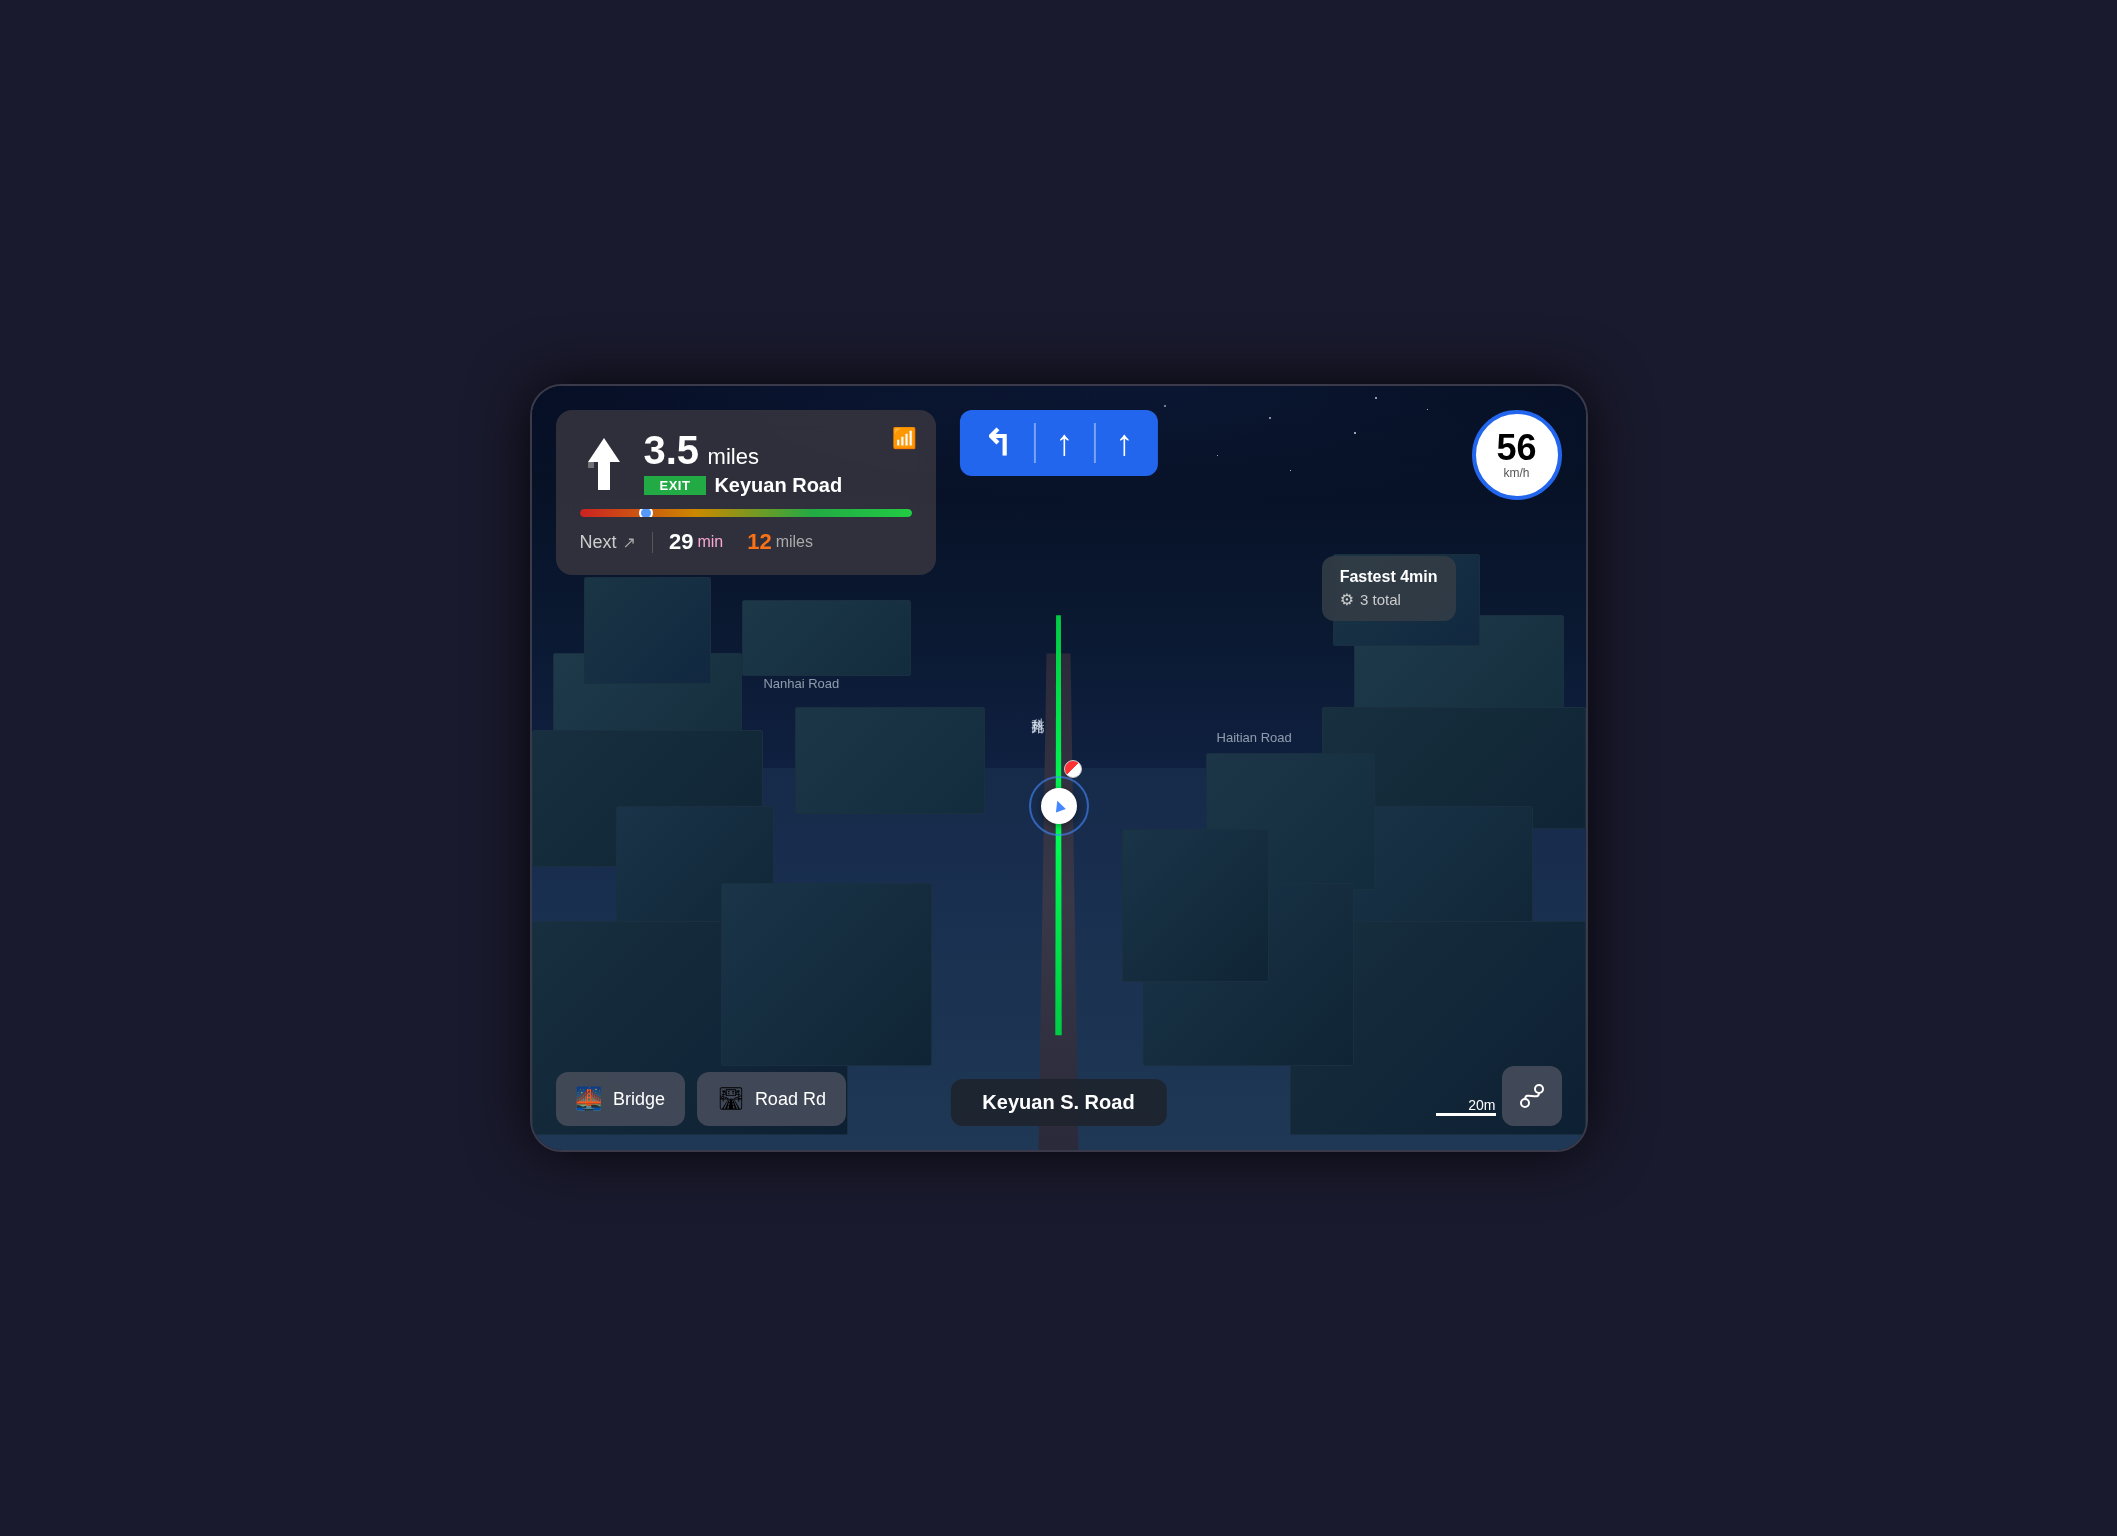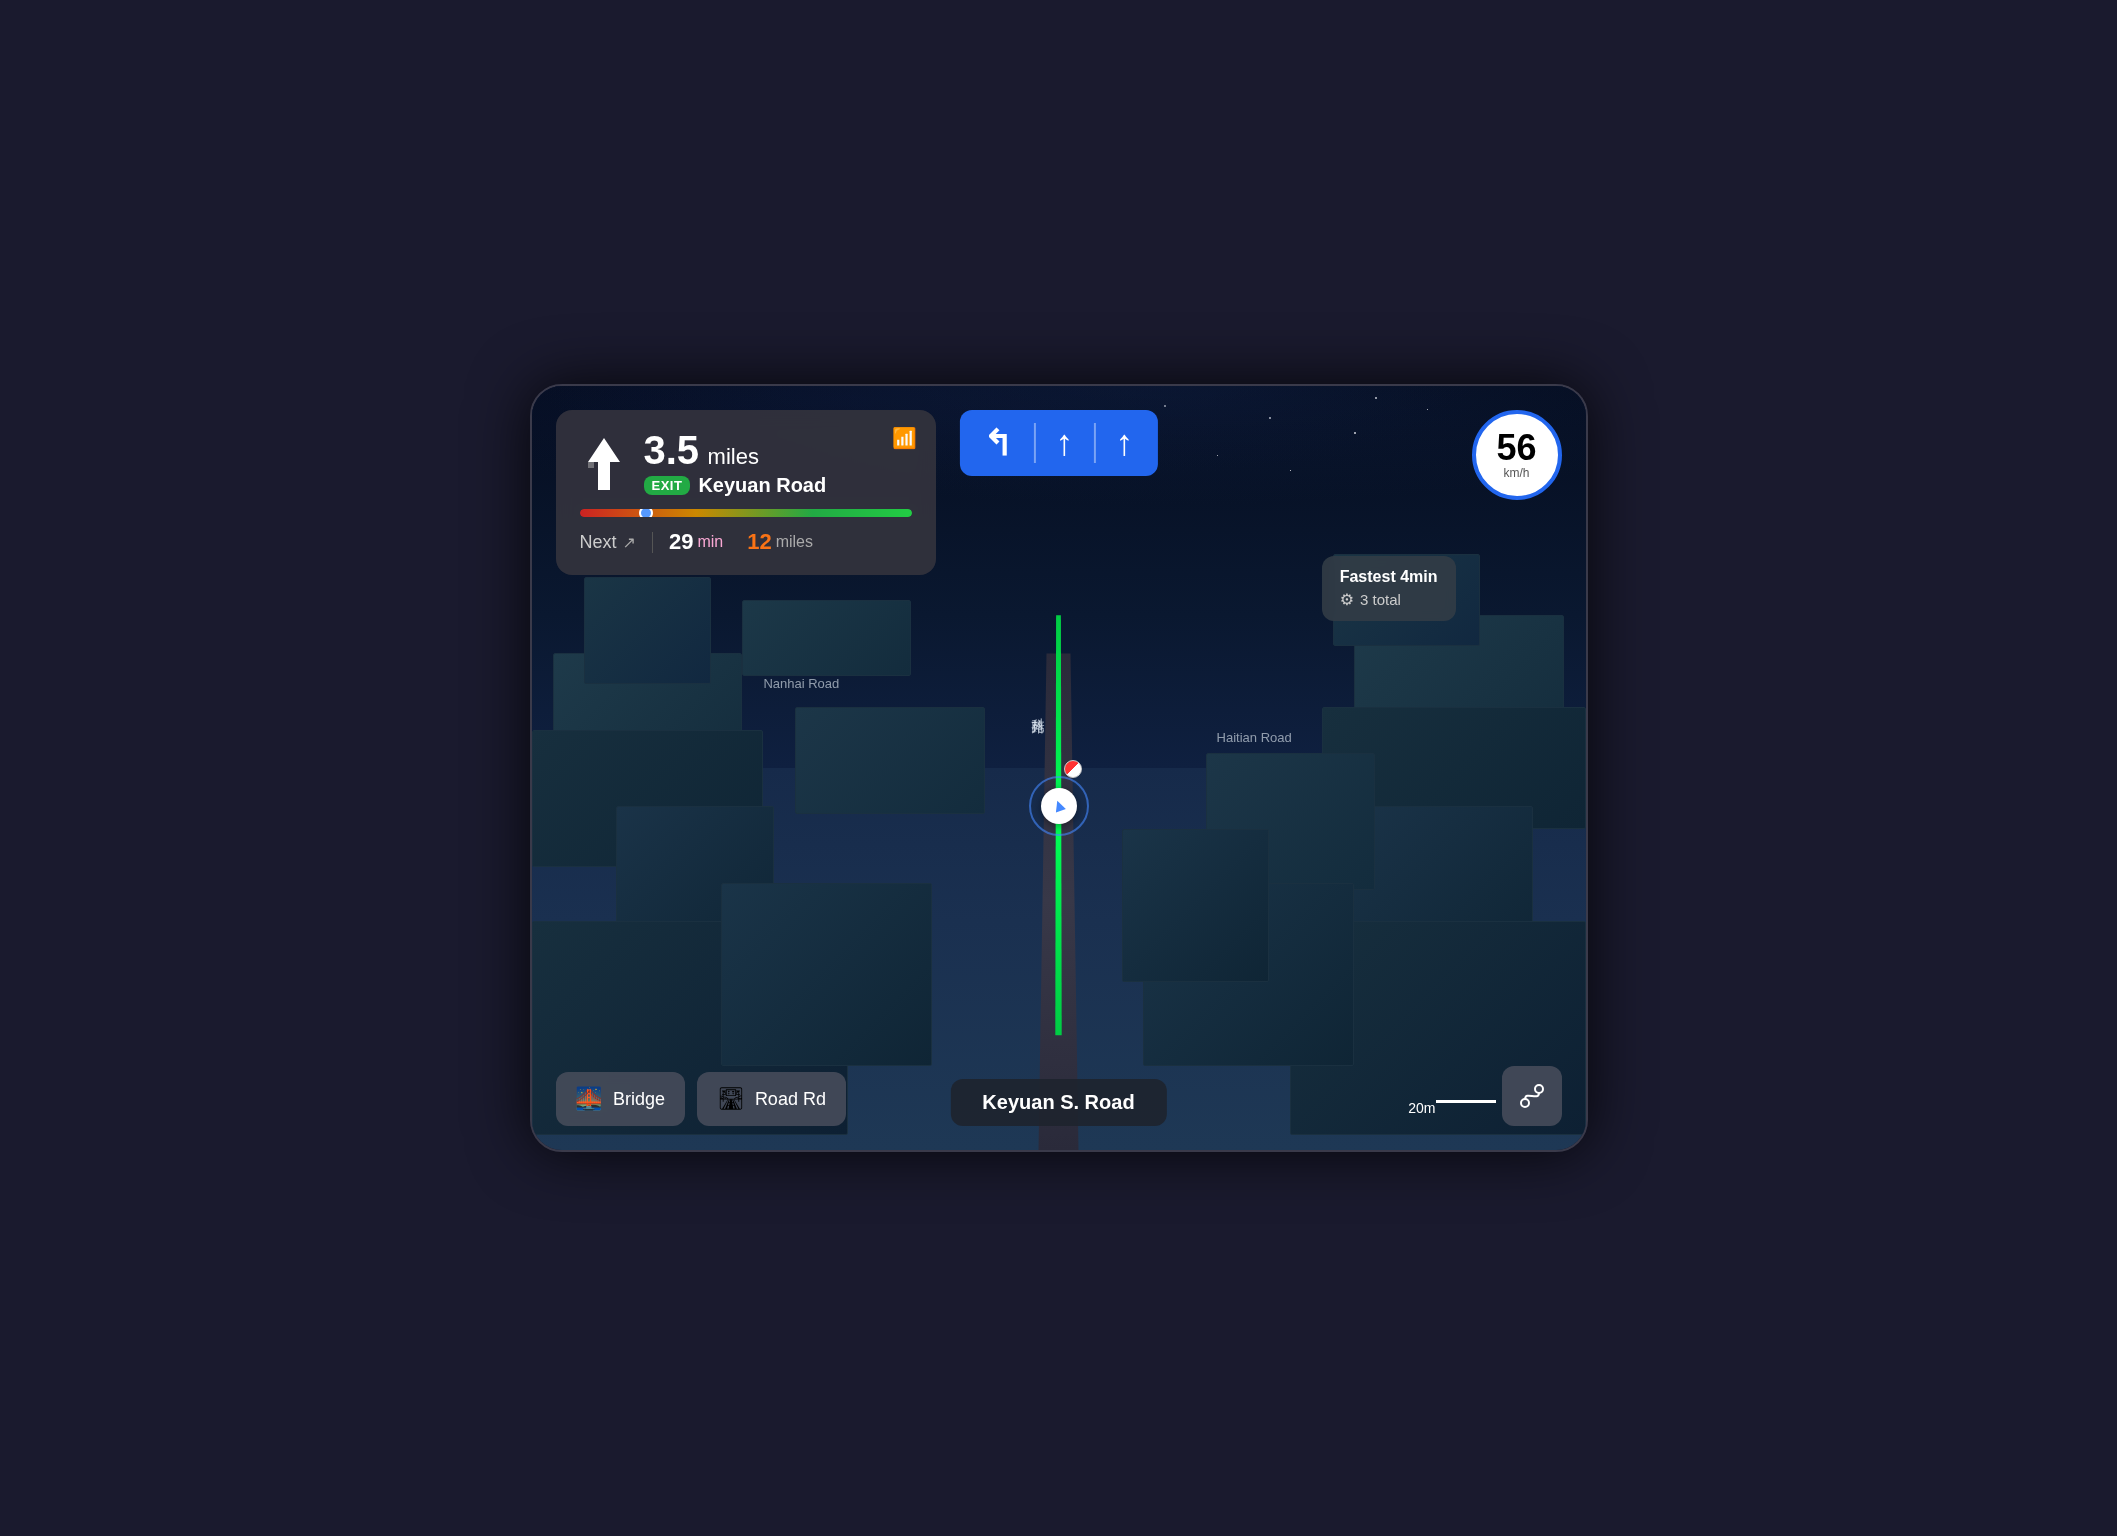--- a/index.html
+++ b/index.html
@@ -126,22 +126,22 @@
       align-items: center;
       gap: 8px;
       margin-top: 4px;
     }
 
     .exit-badge {
       background: #22aa44;
       color: white;
       font-size: 13px;
       font-weight: 700;
-      padding: 2px 8px;
-      border-radius: 8px;
+      padding: 2px 16px;
+      border-radius: 0;
       letter-spacing: 0.5px;
     }
 
     .road-name {
       font-size: 20px;
       font-weight: 600;
       color: white;
     }
 
     .wifi-icon {
@@ -374,22 +374,22 @@
       white-space: nowrap;
     }
 
     
     .scale-indicator {
       position: absolute;
       bottom: 34px;
       right: 90px;
       z-index: 10;
       display: flex;
-      flex-direction: row;
-      align-items: flex-start;
+      flex-direction: column;
+      align-items: flex-end;
     }
 
     .scale-bar {
       width: 60px;
       height: 3px;
       background: white;
       border-left: 3px solid white;
       border-right: 3px solid white;
       position: relative;
     }

